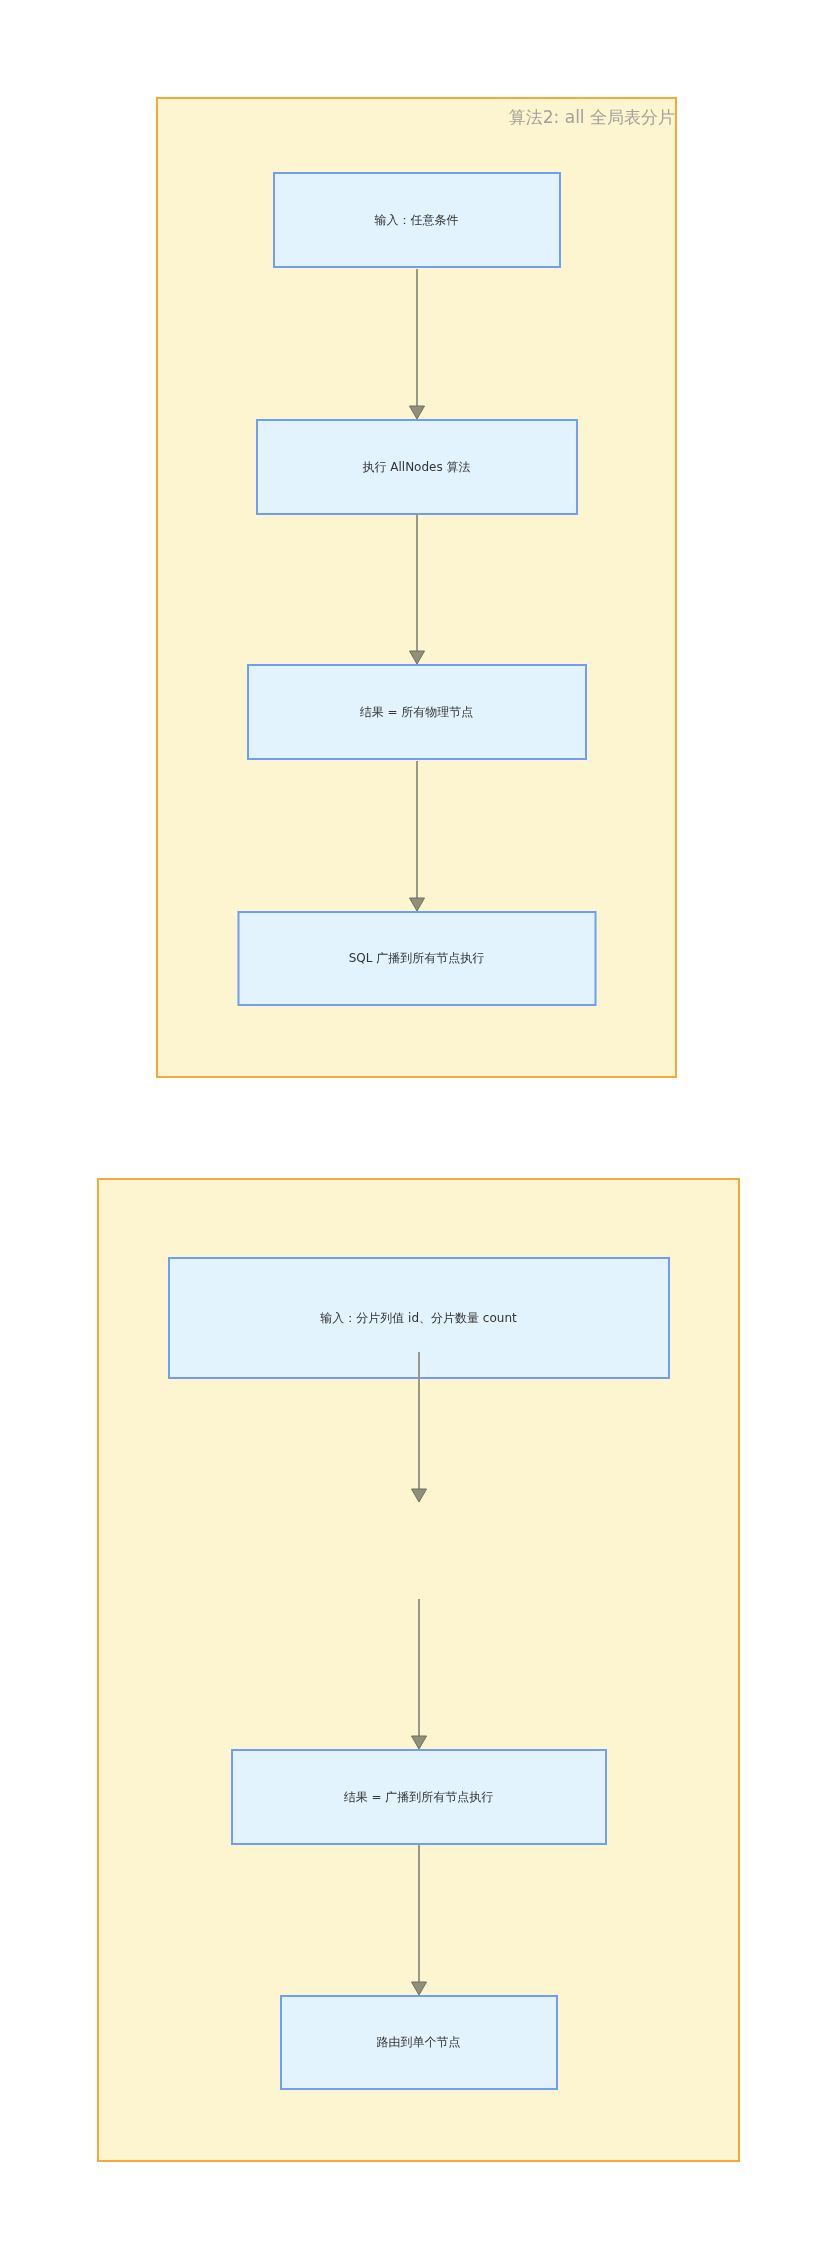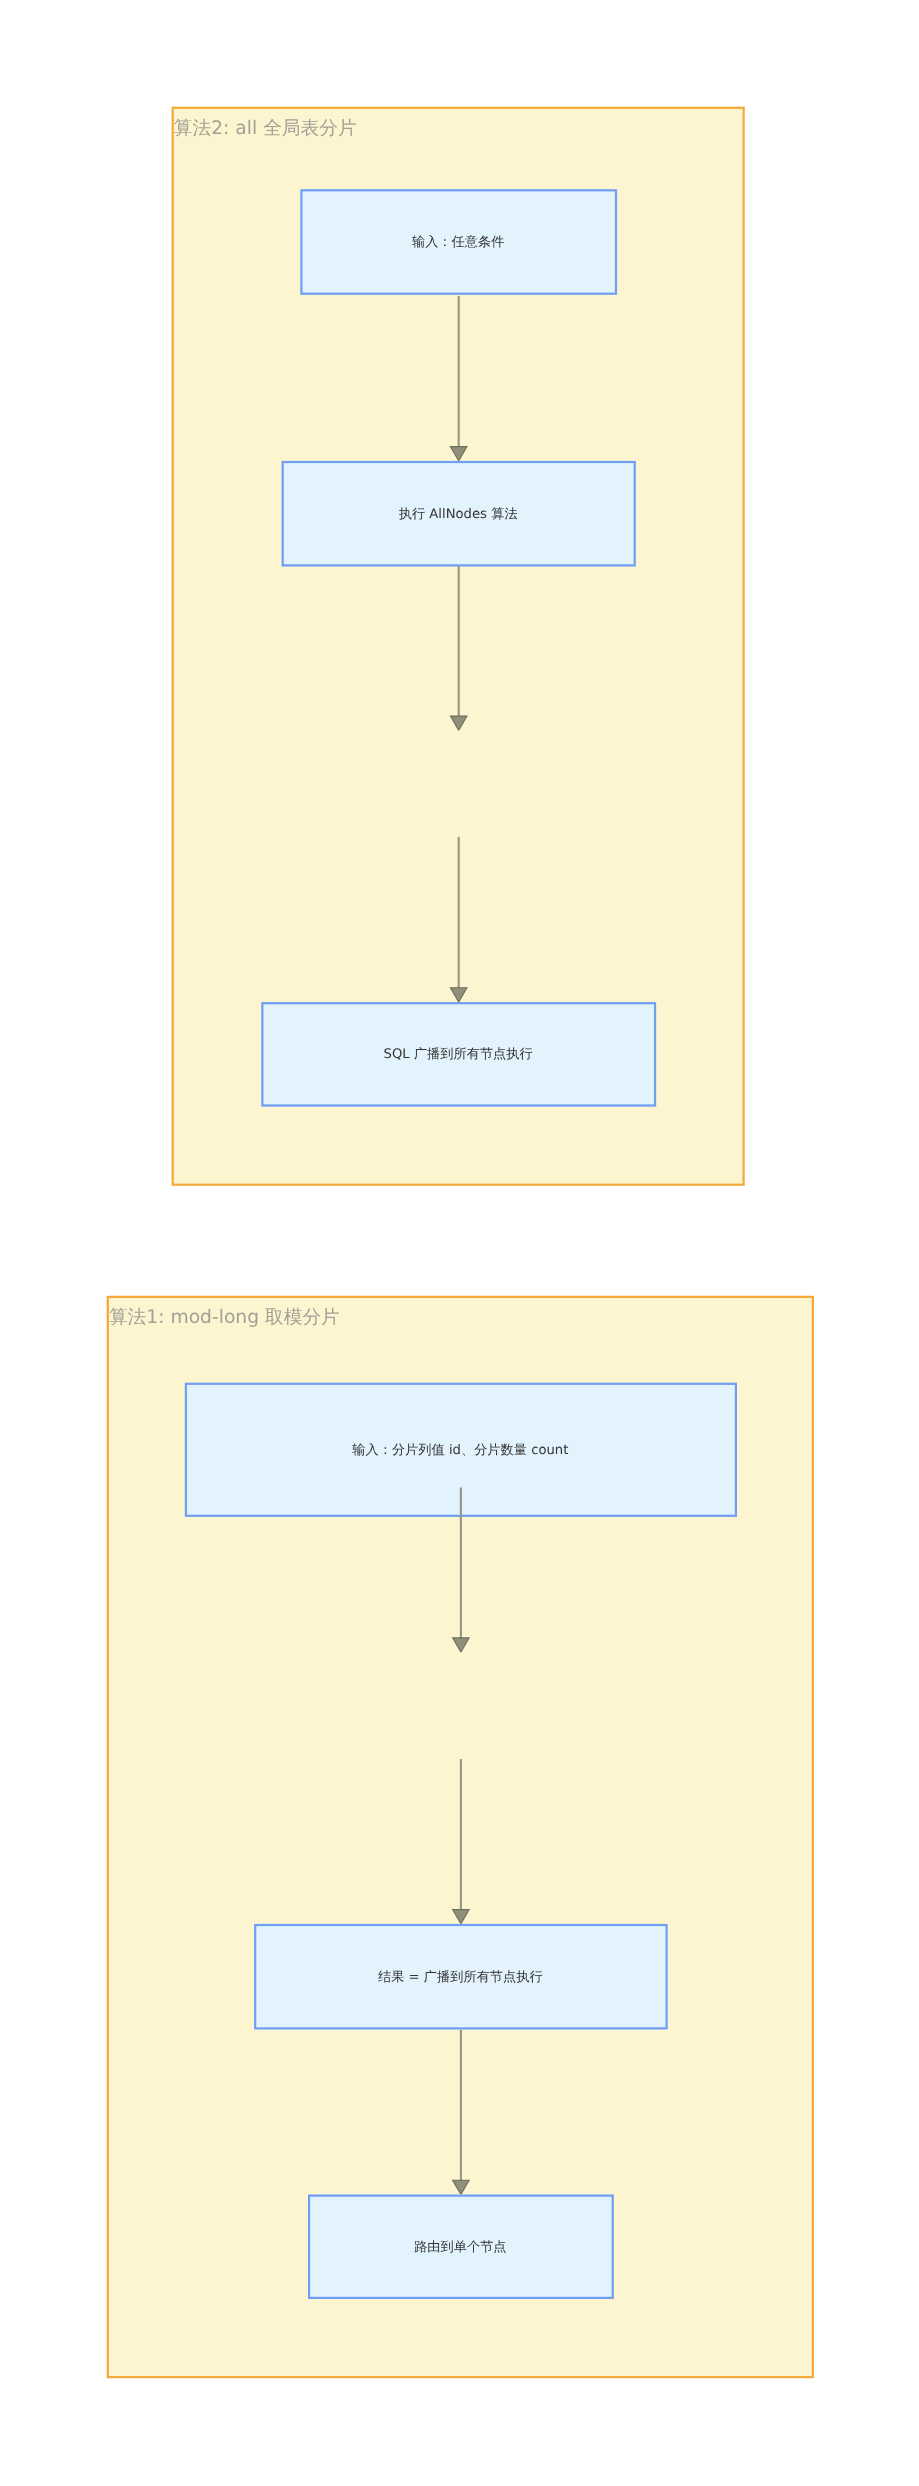--- a/index.html
+++ b/index.html
@@ -21,21 +21,21 @@
     box-sizing: border-box;
     background: #FCF5CF;
     border: 2px solid #F5A93B;
   }
   #sg1 { left: 156px; top: 97px;  width: 521px; height: 981px; }
   #sg2 { left: 97px;  top: 1178px; width: 643px; height: 984px; }
 
   .sg-title {
     position: absolute;
     top: 6px; left: 0; right: 0;
-    text-align: left;
+    text-align: right;
     font-size: 17px;
     line-height: 24px;
     color: #A3A096;
     white-space: nowrap;
   }
 
   
   .node {
     position: absolute;
     left: 50%;
@@ -95,33 +95,35 @@
 
     <div class="node n2">
       <span>执行 AllNodes 算法</span>
     </div>
 
     <svg class="edge e2" width="20" height="150" viewBox="0 0 20 150">
       <line x1="10" y1="0" x2="10" y2="138" stroke="#999988" stroke-width="2"></line>
       <polygon points="2.5,137 17.5,137 10,150" fill="#90907A" stroke="#6E6E5E" stroke-width="1"></polygon>
     </svg>
 
+    <div class="node n3">
+      <span>结果 = 所有物理节点</span>
+    </div>
 
     <svg class="edge e3" width="20" height="150" viewBox="0 0 20 150">
       <line x1="10" y1="0" x2="10" y2="138" stroke="#999988" stroke-width="2"></line>
       <polygon points="2.5,137 17.5,137 10,150" fill="#90907A" stroke="#6E6E5E" stroke-width="1"></polygon>
     </svg>
 
     <div class="node n4">
       <span>SQL 广播到所有节点执行</span>
     </div>
   </div>
 
   <div id="sg2" class="subgraph">
-    <div class="sg-title">算法1: mod-long 取模分片</div>
 
     <div class="node n1">
       <span>输入：分片列值 id、分片数量 count</span>
     </div>
 
     <svg class="edge e1" width="20" height="150" viewBox="0 0 20 150">
       <line x1="10" y1="0" x2="10" y2="138" stroke="#999988" stroke-width="2"></line>
       <polygon points="2.5,137 17.5,137 10,150" fill="#90907A" stroke="#6E6E5E" stroke-width="1"></polygon>
     </svg>
 

